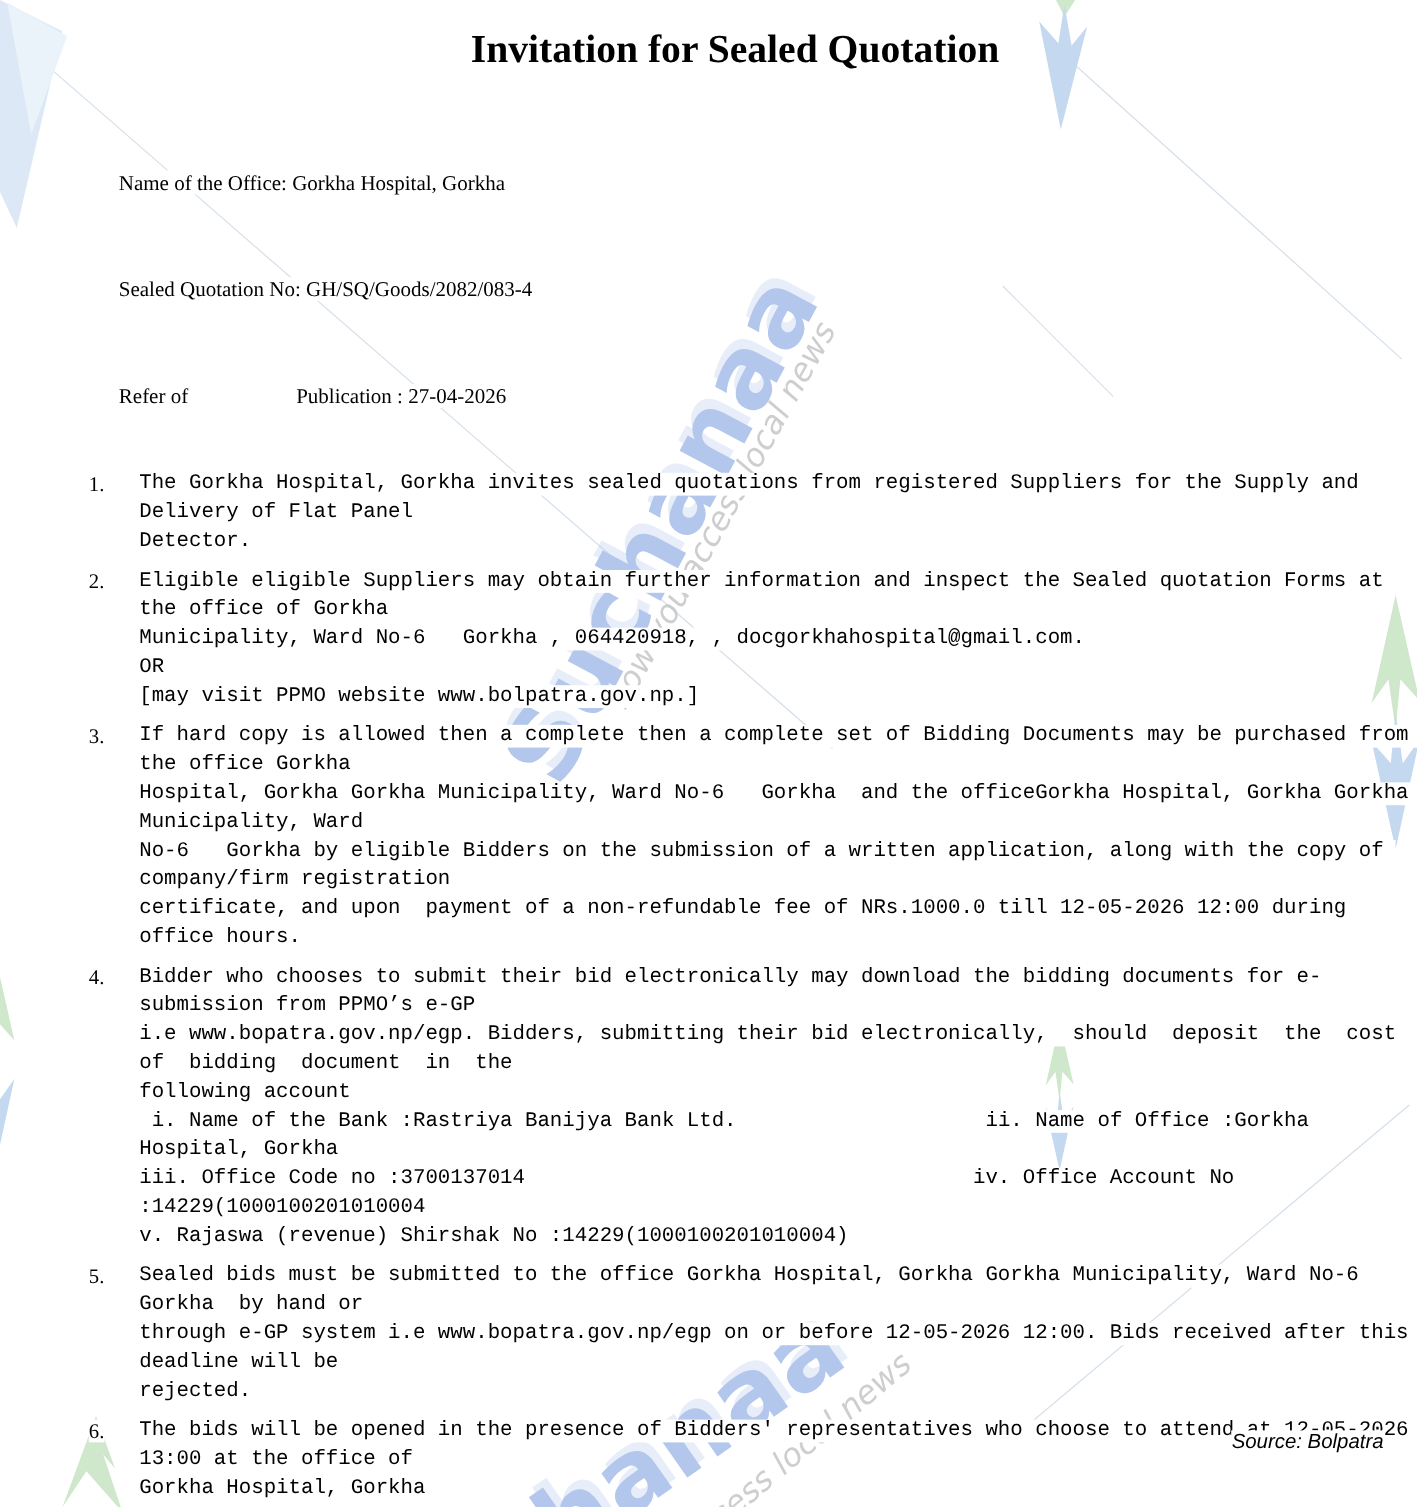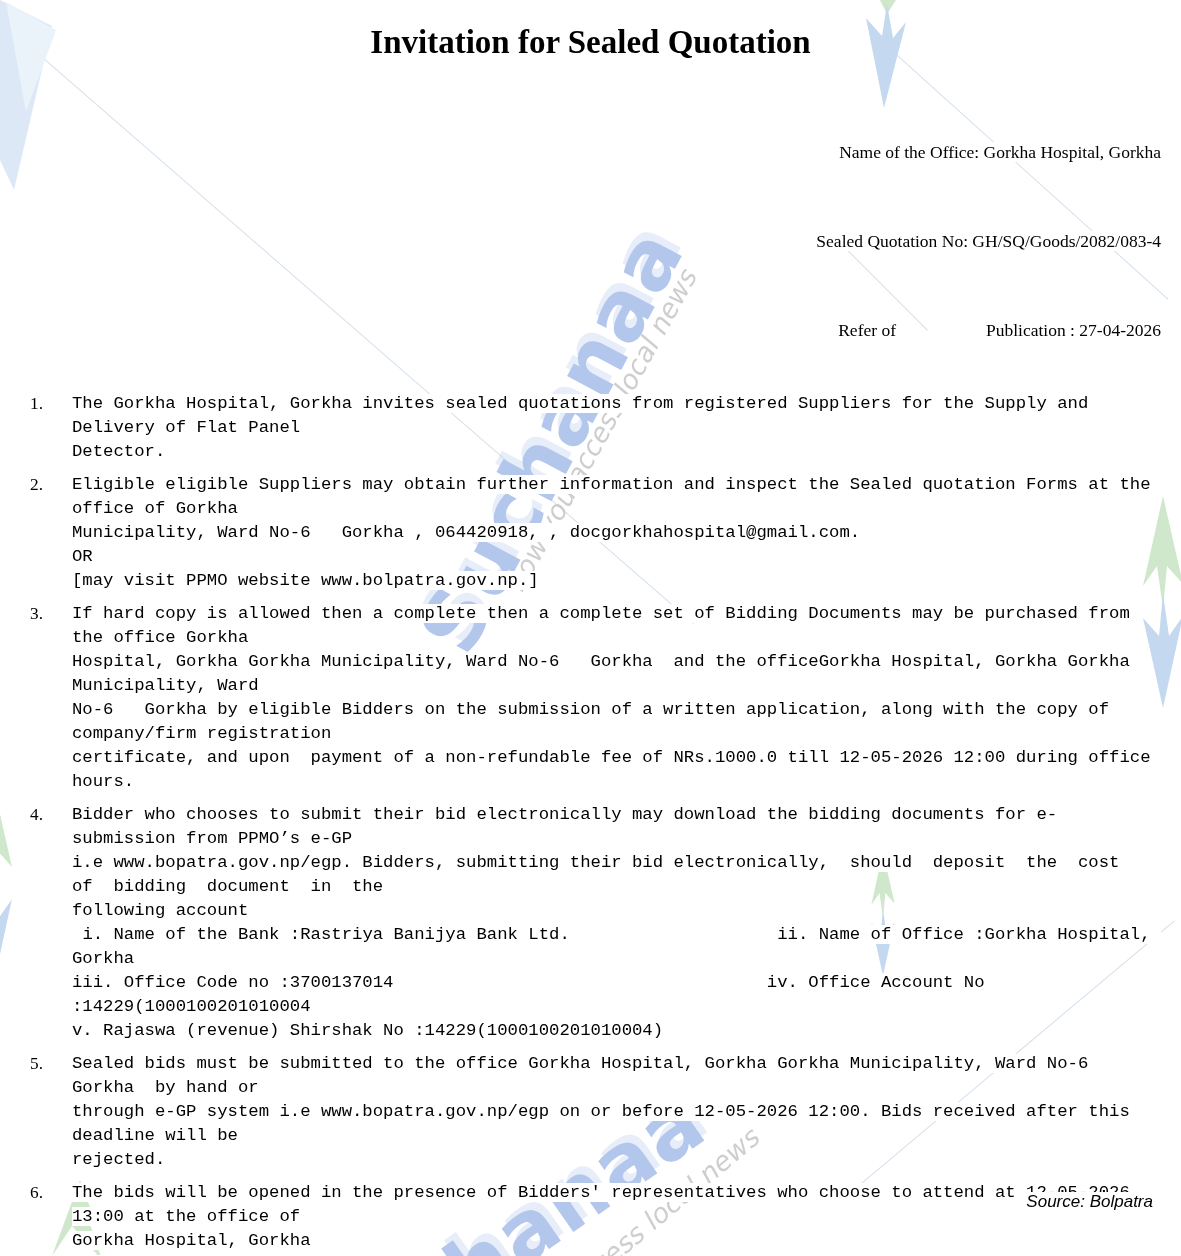--- a/index.html
+++ b/index.html
@@ -24,28 +24,28 @@
   }
   .wm-tagline1 { left:420px; top:414px; transform:rotate(-61deg); }
   .wm-tagline2 { left:435px; top:1234px; transform:rotate(-40deg); }
   .wm-line {
     position:absolute; height:1px; background:rgba(173,191,214,0.5);
     transform-origin:0 0;
   }
   .wm-svg { position:absolute; }
 
   
-  .content { position:absolute; inset:0; z-index:1; }
+  .content { position:absolute; inset:0; z-index:1;padding-left:44px; }
   .txt { background:#ffffff; }             
   .title {
     padding-top:20px; text-align:center;
     font-size:33px; font-weight:bold; line-height:44px;
   }
   .meta { margin:52px 20px 0 20px; font-size:17.5px; }
-  .meta-line { line-height:24px; margin-bottom:17px; white-space:pre-wrap;text-align:right; }
+  .meta-line { line-height:24px; margin-bottom:17px; white-space:pre-wrap; }
   .date-value { margin-left:90px; }
   .items { margin-top:26px; font-size:17.3px; }
   .item { display:flex; margin-bottom:9px; }
   .item-number { width:42px; margin-left:30px; line-height:24px; flex:none; }
   .item-text { width:1080px; line-height:24px; white-space:pre-wrap;font-family:Liberation Mono, monospace; }
   .source-note {
     position:absolute; top:1192px; right:28px;
     font-family:"Liberation Sans", sans-serif; font-style:italic; font-size:17px;
   }
 </style>

